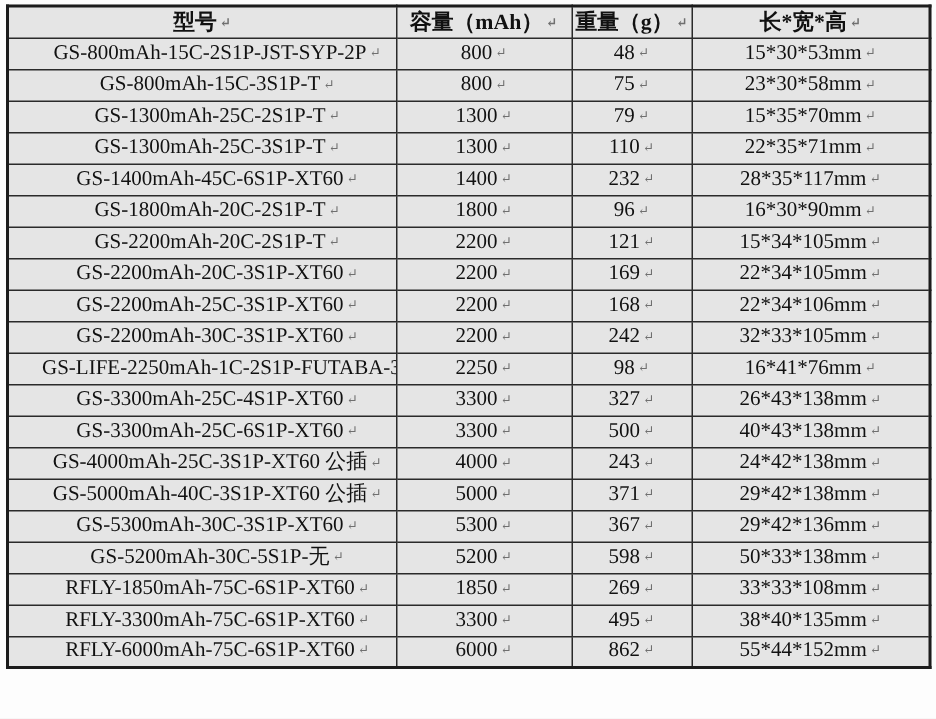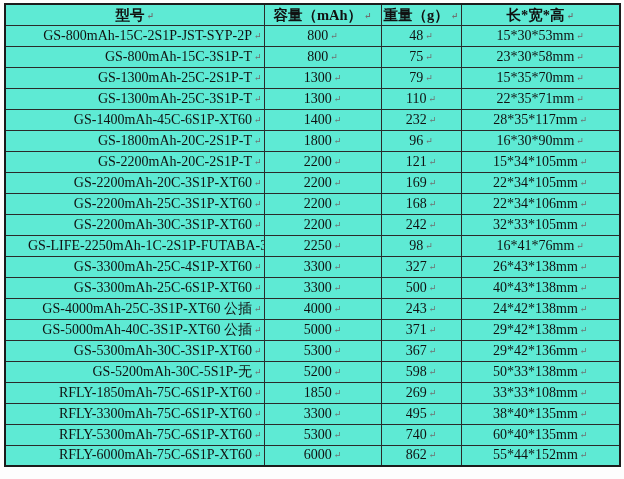--- a/index.html
+++ b/index.html
@@ -13,39 +13,39 @@
   .page {
     width: 624px; height: 479px;
     padding: 3px 5px 2px 4px;
   }
   table.spec-table {
     width: 615px;
     height: 374px;
     border-collapse: collapse;
     table-layout: fixed;
     border: 2px solid #1c1c1c;
-    background: #5eead4;
+    background: #e5e5e5;
   }
   .spec-table th, .spec-table td {
     border: 1px solid #2a2a2a;
     font-size: 14px;
     line-height: 1;
     height: 21px;
     padding: 0 2px;
     white-space: nowrap;
     overflow: hidden;
     vertical-align: middle;
   }
   .spec-table th {
     font-weight: bold;
     text-align: center;
     font-size: 14.5px;
   }
   .spec-table td.model {
-    text-align: right;
+    text-align: center;
     padding-left: 22px;
   }
   .spec-table td.num, .spec-table td.dims {
     text-align: center;
   }
   .pmark {
     font-size: 9px;
     color: #6f6f6f;
     margin-left: 2px;
     vertical-align: 1px;
@@ -198,26 +198,20 @@
     <td class="dims"><span class="txt">33*33*108mm</span><span class="pmark">↵</span></td>
   </tr>
 
   <tr>
     <td class="model"><span class="txt">RFLY-3300mAh-75C-6S1P-XT60</span><span class="pmark">↵</span></td>
     <td class="num"><span class="txt">3300</span><span class="pmark">↵</span></td>
     <td class="num"><span class="txt">495</span><span class="pmark">↵</span></td>
     <td class="dims"><span class="txt">38*40*135mm</span><span class="pmark">↵</span></td>
   </tr>
 
-  <tr>
-    <td class="model"><span class="txt">RFLY-5300mAh-75C-6S1P-XT60</span><span class="pmark">↵</span></td>
-    <td class="num"><span class="txt">5300</span><span class="pmark">↵</span></td>
-    <td class="num"><span class="txt">740</span><span class="pmark">↵</span></td>
-    <td class="dims"><span class="txt">60*40*135mm</span><span class="pmark">↵</span></td>
-  </tr>
 
   <tr>
     <td class="model"><span class="txt">RFLY-6000mAh-75C-6S1P-XT60</span><span class="pmark">↵</span></td>
     <td class="num"><span class="txt">6000</span><span class="pmark">↵</span></td>
     <td class="num"><span class="txt">862</span><span class="pmark">↵</span></td>
     <td class="dims"><span class="txt">55*44*152mm</span><span class="pmark">↵</span></td>
   </tr>
 </tbody>
   </table>
 </div>

